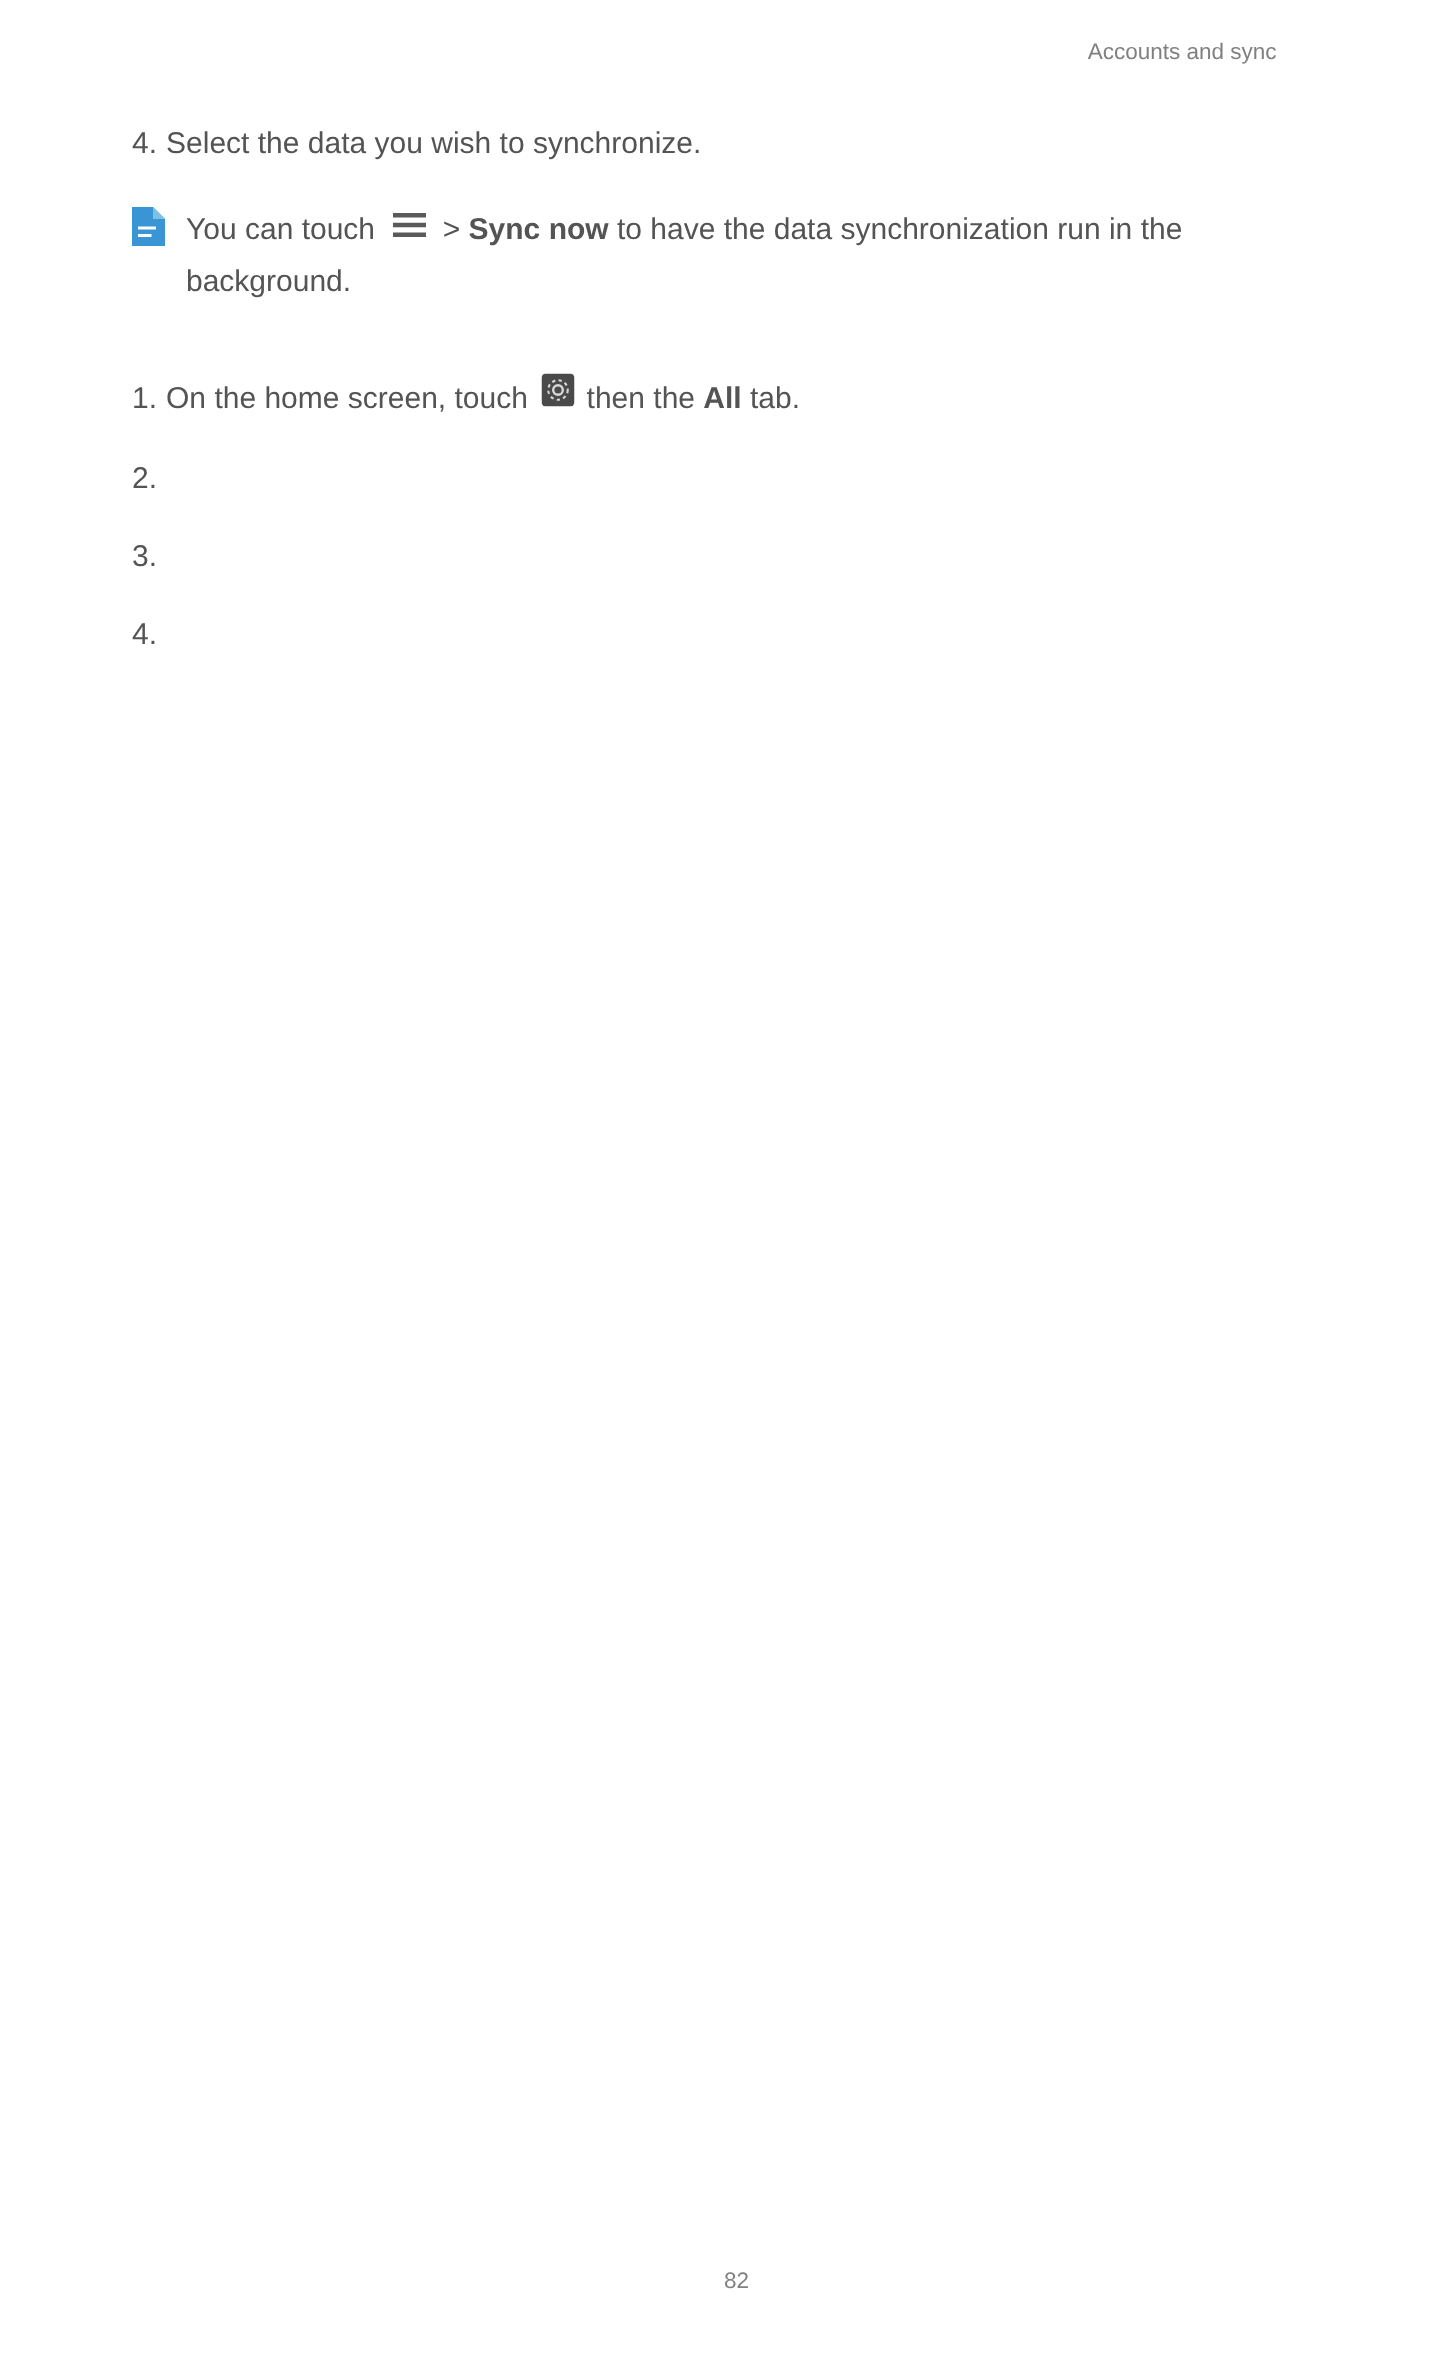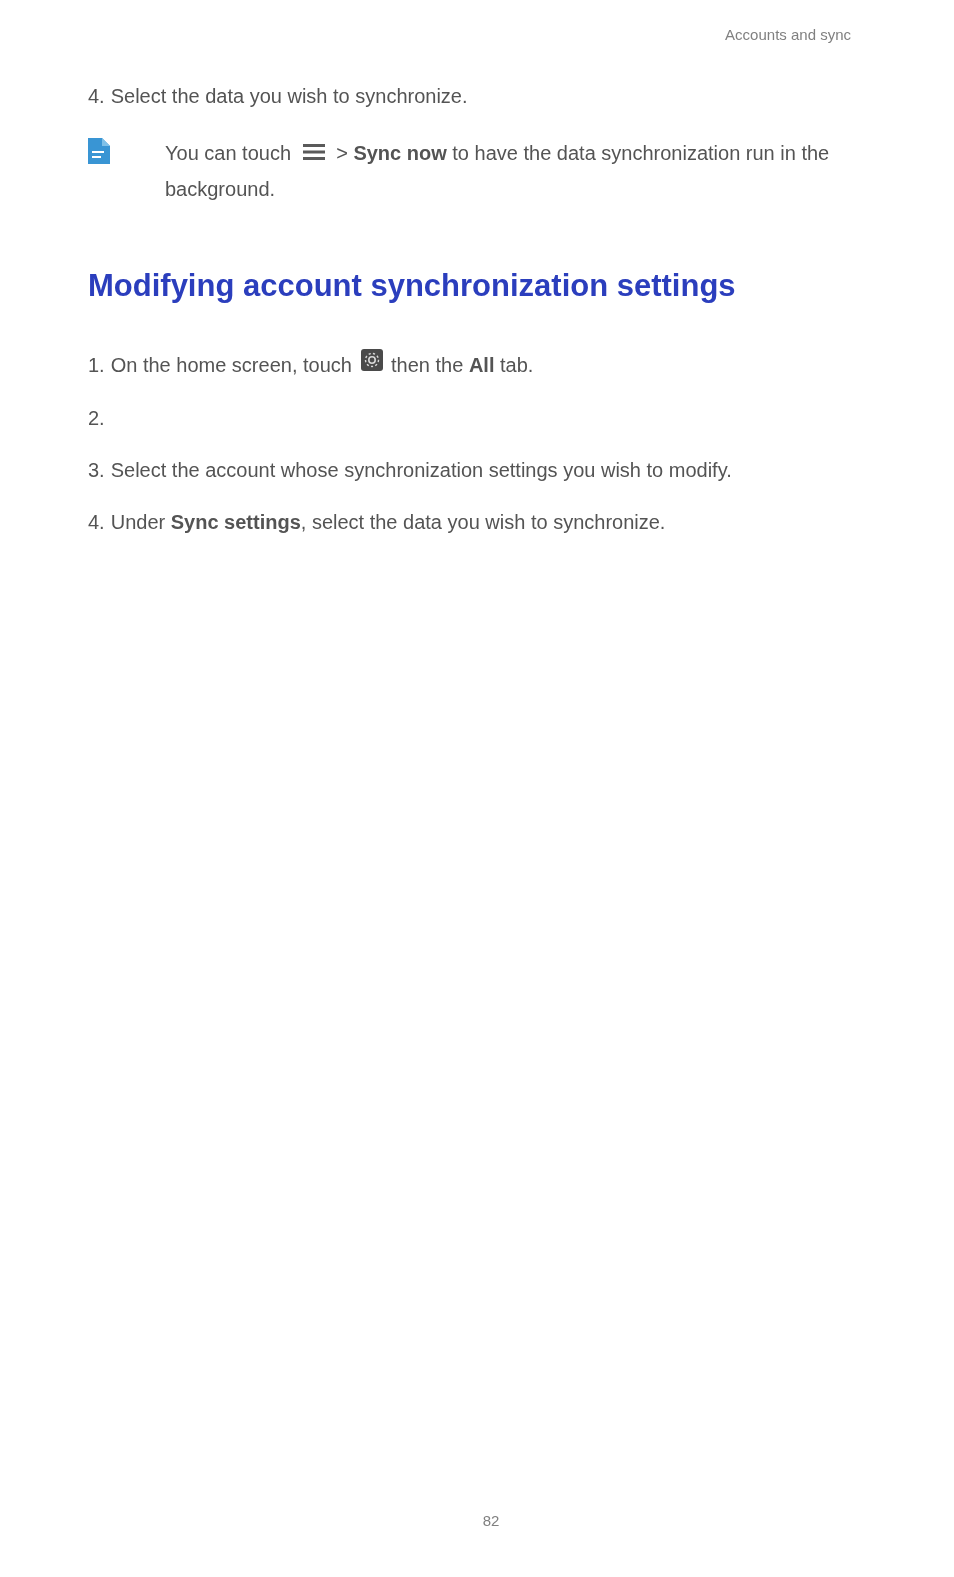--- a/index.html
+++ b/index.html
@@ -29,22 +29,21 @@
       color: #545454;
       margin-bottom: 28px;
       display: flex;
     }
     .step4 .num {
       margin-right: 6px;
     }
     .note-row {
       display: flex;
       align-items: flex-start;
-      margin-bottom: 62px;
-      gap: 41px;
+      margin-bottom: 46px;
     }
     .note-icon {
       width: 22px;
       height: 26px;
       margin-right: 14px;
       margin-top: 2px;
       flex-shrink: 0;
     }
     .note-text {
       font-size: 20px;
@@ -121,43 +120,38 @@
     </span>
     <div class="note-text">
       <span>You can touch </span><span class="menu-icon"><svg width="22" height="16" viewBox="0 0 22 16">
             <rect x="0" y="0" width="22" height="3" fill="#5a5a5a"></rect>
             <rect x="0" y="6.5" width="22" height="3" fill="#5a5a5a"></rect>
             <rect x="0" y="13" width="22" height="3" fill="#5a5a5a"></rect>
           </svg></span><span> &gt; </span><span class="bold">Sync now</span><span> to have the data synchronization run in the background.</span>
     </div>
   </div>
 
-  <h2 class="heading">Modifying account synchronization settings</h2>
 
   <ol class="step-list">
     <li class="step-item">
       <span class="num">1.</span>
       <span>
         <span>On the home screen, touch </span><span class="settings-icon"><svg width="22" height="22" viewBox="0 0 22 22">
               <rect x="0" y="0" width="22" height="22" rx="3" fill="#4a4a4a"></rect>
               <circle cx="11" cy="11" r="6.5" fill="none" stroke="#d8d8d8" stroke-width="1.4" stroke-dasharray="2.2 2.2"></circle>
               <circle cx="11" cy="11" r="3.2" fill="none" stroke="#d8d8d8" stroke-width="1.6"></circle>
             </svg></span><span> then the </span><span class="bold">All</span><span> tab.</span>
       </span>
     </li>
     <li class="step-item">
       <span class="num">2.</span>
     </li>
     <li class="step-item">
       <span class="num">3.</span>
-      <span>Select the account whose synchronization settings you wish to modify.</span>
     </li>
     <li class="step-item">
       <span class="num">4.</span>
-      <span>
-        <span>Under </span><span class="bold">Sync settings</span><span>, select the data you wish to synchronize.</span>
-      </span>
     </li>
   </ol>
 
 </div>
 
 <div class="page-number">82</div>
 
 </body></html>

